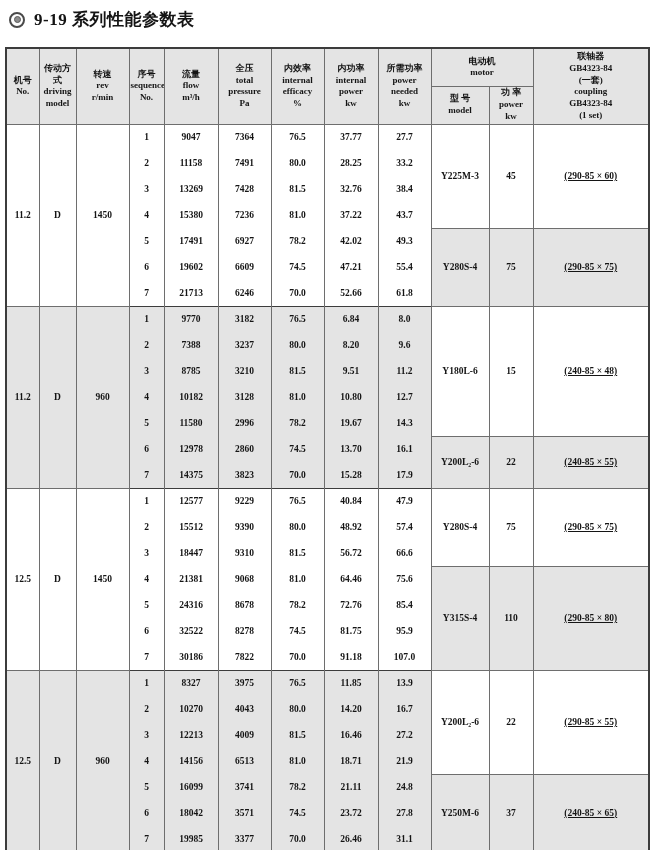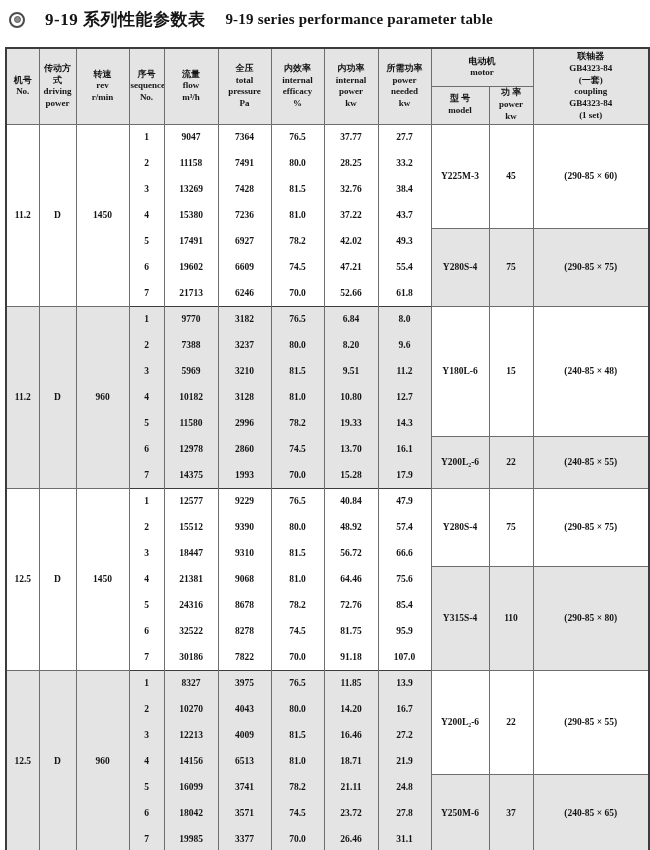--- a/index.html
+++ b/index.html
@@ -5,21 +5,21 @@
   html, body { margin:0; padding:0; }
   body {
     width:650px; height:850px;
     background:#ffffff;
     overflow:hidden;
     font-family:"Liberation Serif","DejaVu Serif",serif;
     color:#141414;
   }
   
   .title-row {
-    display:flex; align-items:center; gap:20px;
+    display:flex; align-items:center; gap:9px;
     margin:8px 0 0 9px;
     font-weight:bold;
   }
   .bullseye {
     width:12px; height:12px;
     border:2px solid #4a4a4a; border-radius:50%;
     display:inline-flex; align-items:center; justify-content:center;
     flex:0 0 auto;
   }
   .bullseye::after {
@@ -48,29 +48,28 @@
     background:#e4e4e4;
     font-weight:bold;
   }
   thead tr { height:38px; }
   tbody tr { height:26px; }
   td { font-size:9.5px; }
   td.data-cell { border-top-style:none; border-bottom-style:none; }
   tr.group-first td { border-top:1px solid #3c3c3c; }
   td.motor-start { border-top:1px solid #6e6e6e; }
   .shaded { background:#e4e4e4; }
-  td.coupling-cell { font-size:9.5px; }
+  td.coupling-cell { font-size:9.5px;text-decoration:underline; }
 </style>
 </head>
 <body>
 
 <div class="title-row">
   <span class="bullseye"></span>
   <span class="title-zh">9-19 系列性能参数表</span>
-  <span class="title-en">9-19 series performance parameter table</span>
 </div>
 
 <table>
   <colgroup>
     <col style="width:33px">
       <col style="width:37px">
       <col style="width:53px">
     <col style="width:35px">
       <col style="width:54px">
       <col style="width:53px">
@@ -80,21 +79,21 @@
     <col style="width:58px">
       <col style="width:44px">
       <col style="width:116px">
   </colgroup>
   <thead>
     <tr>
       <th rowspan="2">机号
 No.</th>
       <th rowspan="2">传动方式
 driving
-power</th>
+model</th>
       <th rowspan="2">转速
 rev
 r/min</th>
       <th rowspan="2">序号
 sequence
 No.</th>
       <th rowspan="2">流量
 flow
 m³/h</th>
       <th rowspan="2">全压
@@ -213,57 +212,57 @@
       <tr>
         <td class="data-cell shaded">2</td>
         <td class="data-cell shaded">7388</td>
         <td class="data-cell shaded">3237</td>
         <td class="data-cell shaded">80.0</td>
         <td class="data-cell shaded">8.20</td>
         <td class="data-cell shaded">9.6</td>
       </tr>
       <tr>
         <td class="data-cell shaded">3</td>
-        <td class="data-cell shaded">5969</td>
+        <td class="data-cell shaded">8785</td>
         <td class="data-cell shaded">3210</td>
         <td class="data-cell shaded">81.5</td>
         <td class="data-cell shaded">9.51</td>
         <td class="data-cell shaded">11.2</td>
       </tr>
       <tr>
         <td class="data-cell shaded">4</td>
         <td class="data-cell shaded">10182</td>
         <td class="data-cell shaded">3128</td>
         <td class="data-cell shaded">81.0</td>
         <td class="data-cell shaded">10.80</td>
         <td class="data-cell shaded">12.7</td>
       </tr>
       <tr>
         <td class="data-cell shaded">5</td>
         <td class="data-cell shaded">11580</td>
         <td class="data-cell shaded">2996</td>
         <td class="data-cell shaded">78.2</td>
-        <td class="data-cell shaded">19.33</td>
+        <td class="data-cell shaded">19.67</td>
         <td class="data-cell shaded">14.3</td>
       </tr>
       <tr>
         <td class="data-cell shaded">6</td>
         <td class="data-cell shaded">12978</td>
         <td class="data-cell shaded">2860</td>
         <td class="data-cell shaded">74.5</td>
         <td class="data-cell shaded">13.70</td>
         <td class="data-cell shaded">16.1</td>
         <td class="motor-cell motor-start shaded" rowspan="2">Y200L₂-6</td>
         <td class="motor-cell motor-start shaded" rowspan="2">22</td>
         <td class="coupling-cell motor-start shaded" rowspan="2">(240-85 × 55)</td>
       </tr>
       <tr>
         <td class="data-cell shaded">7</td>
         <td class="data-cell shaded">14375</td>
-        <td class="data-cell shaded">1993</td>
+        <td class="data-cell shaded">3823</td>
         <td class="data-cell shaded">70.0</td>
         <td class="data-cell shaded">15.28</td>
         <td class="data-cell shaded">17.9</td>
       </tr>
       <tr class="group-first">
         <td class="span-cell" rowspan="7">12.5</td>
         <td class="span-cell" rowspan="7">D</td>
         <td class="span-cell" rowspan="7">1450</td>
         <td class="data-cell">1</td>
         <td class="data-cell">12577</td>

